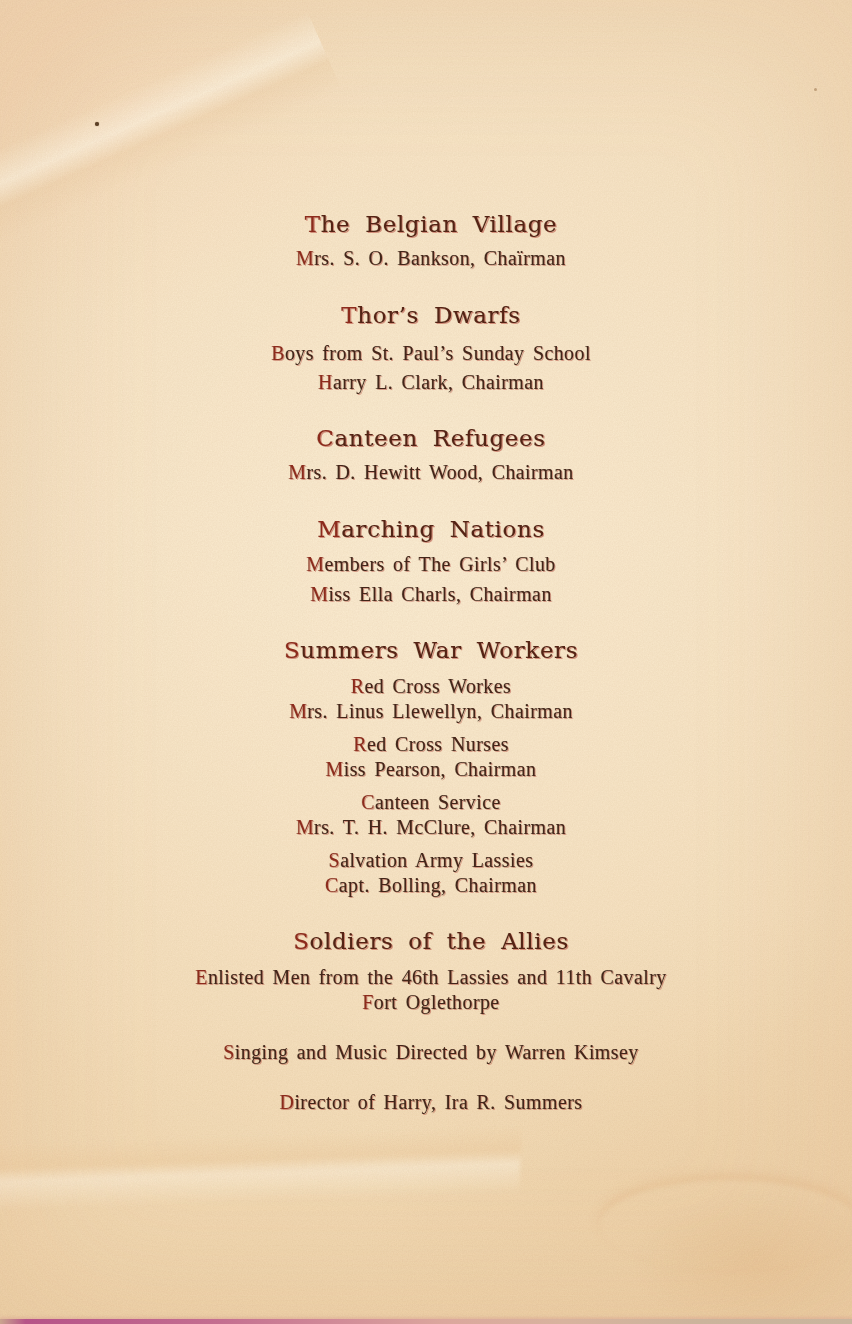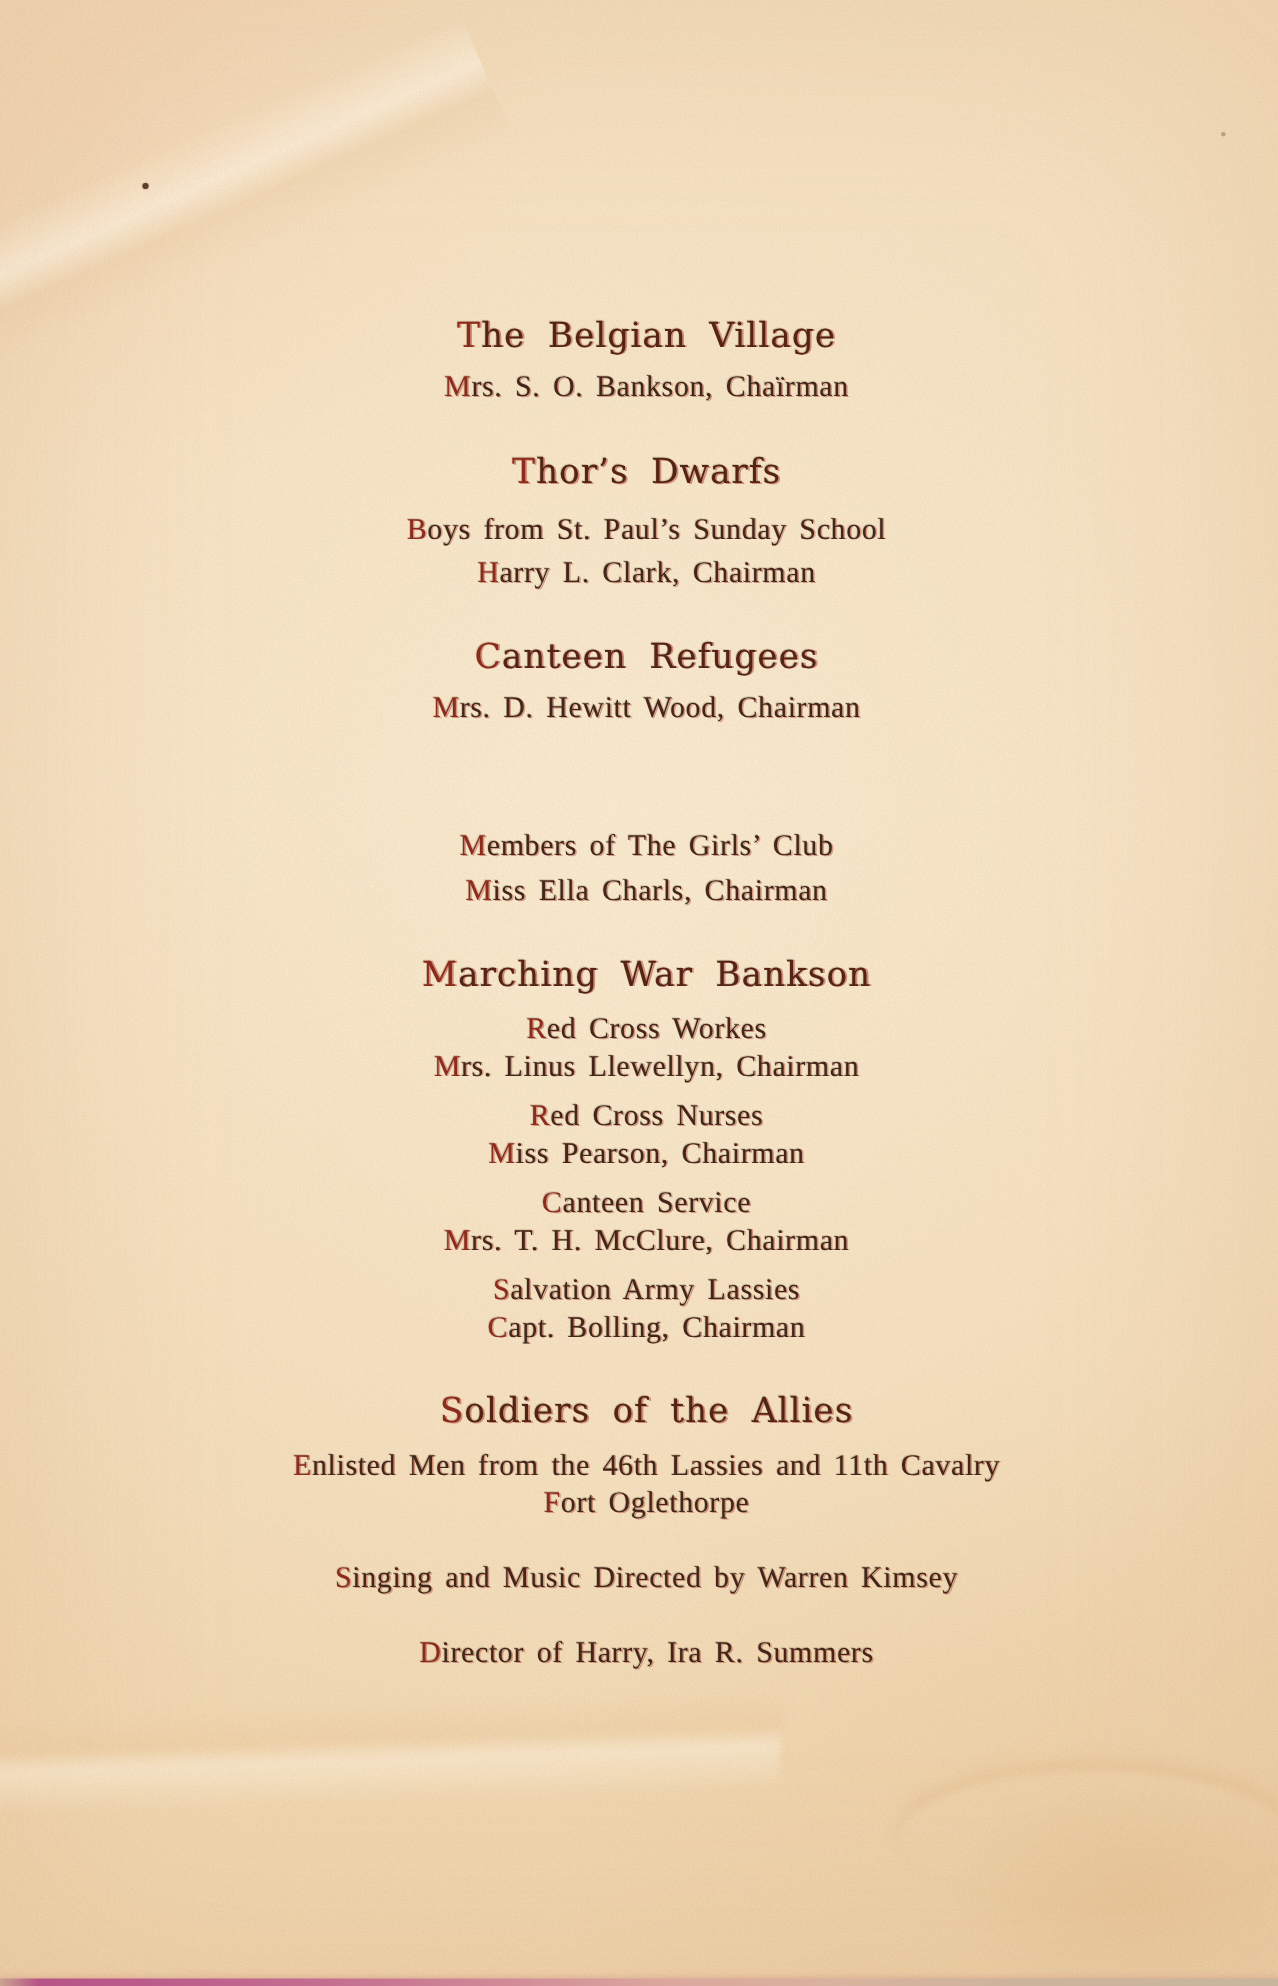--- a/index.html
+++ b/index.html
@@ -92,24 +92,25 @@
     <div class="line h" style="top:211px">The Belgian Village</div>
     <div class="line b" style="top:246px">Mrs. S. O. Bankson, Chaïrman</div>
 
     <div class="line h" style="top:302px">Thor’s Dwarfs</div>
     <div class="line b" style="top:341px">Boys from St. Paul’s Sunday School</div>
     <div class="line b" style="top:370px">Harry L. Clark, Chairman</div>
 
     <div class="line h" style="top:425px">Canteen Refugees</div>
     <div class="line b" style="top:460px">Mrs. D. Hewitt Wood, Chairman</div>
 
+    <div class="line h" style="top:516px">Marching Nations</div>
     <div class="line b" style="top:552px">Members of The Girls’ Club</div>
     <div class="line b" style="top:582px">Miss Ella Charls, Chairman</div>
 
-    <div class="line h" style="top:637px">Marching War Bankson</div>
+    <div class="line h" style="top:637px">Summers War Workers</div>
     <div class="line b" style="top:674px">Red Cross Workes</div>
     <div class="line b" style="top:699px">Mrs. Linus Llewellyn, Chairman</div>
     <div class="line b" style="top:732px">Red Cross Nurses</div>
     <div class="line b" style="top:757px">Miss Pearson, Chairman</div>
     <div class="line b" style="top:790px">Canteen Service</div>
     <div class="line b" style="top:815px">Mrs. T. H. McClure, Chairman</div>
     <div class="line b" style="top:848px">Salvation Army Lassies</div>
     <div class="line b" style="top:873px">Capt. Bolling, Chairman</div>
 
     <div class="line h" style="top:928px">Soldiers of the Allies</div>

